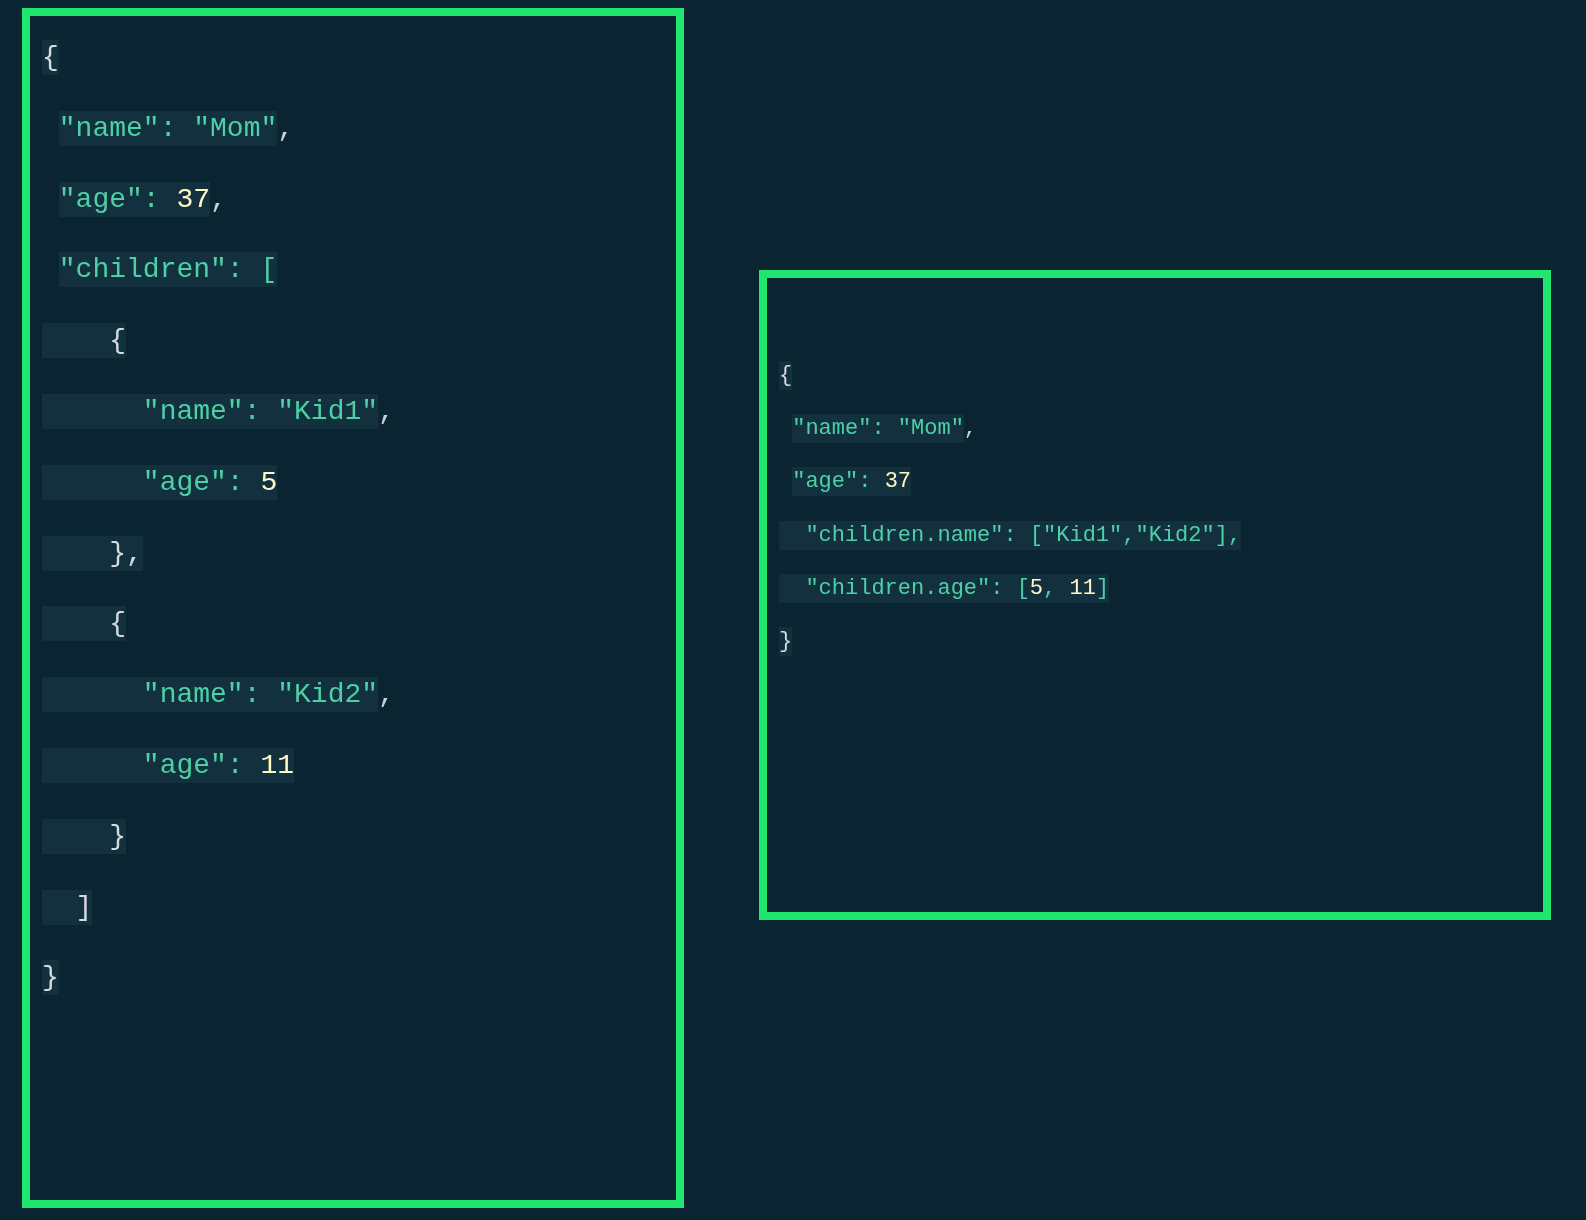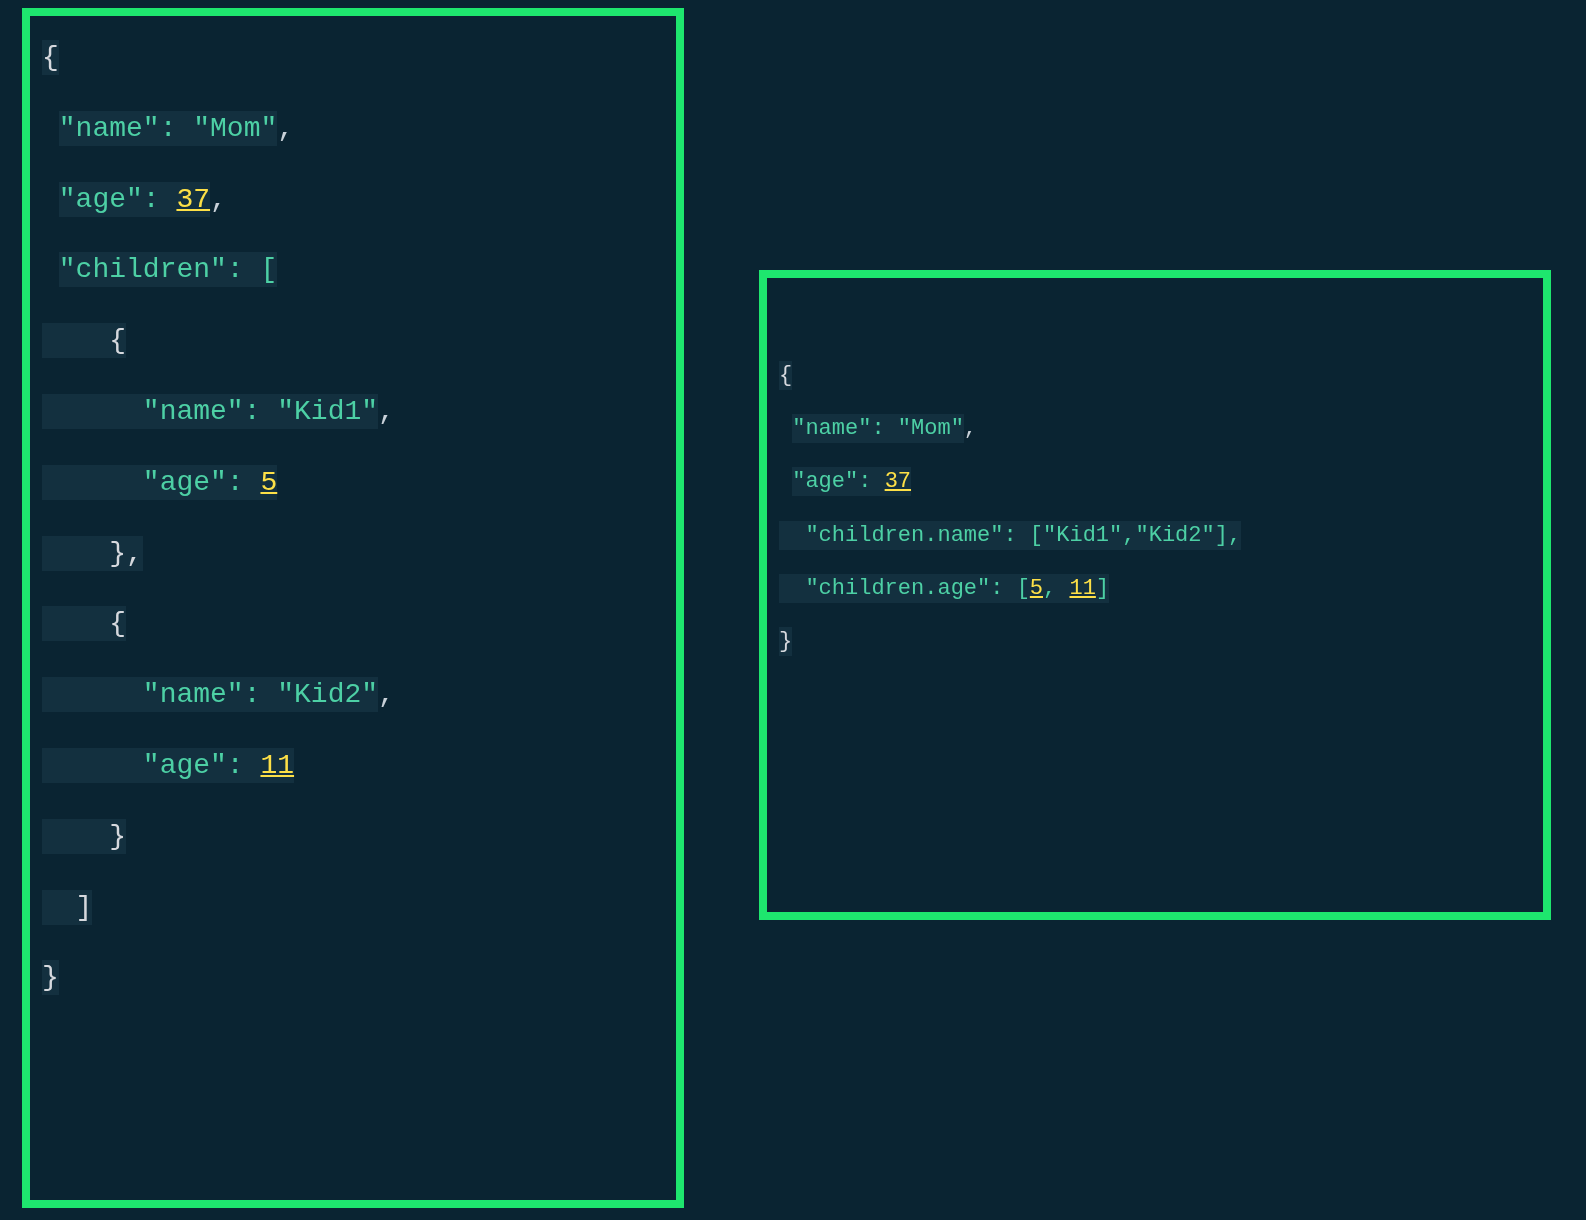--- a/index.html
+++ b/index.html
@@ -49,21 +49,21 @@
     .box-right .content {
       padding-top: 60px;
     }
     .tok {
       background: #13303f;
       padding: 2px 0;
     }
     .brace { color: #d6d9de; }
     .key { color: #4dd0a5; }
     .str { color: #4dd0a5; }
-    .num { color: #fde047; text-decoration: underline; }
+    .num { color: #fef9c3; }
     .punct { color: #4dd0a5; }
     .plain { color: #c9d1d9; }
   </style>
 </head>
 <body>
 
 <div class="code-box box-left">
   <div class="content">
     <span class="line"><span class="tok brace">{</span></span>
     <span class="line"> <span class="tok key">"name"</span><span class="tok punct">: </span><span class="tok str">"Mom"</span><span class="plain">,</span></span>

